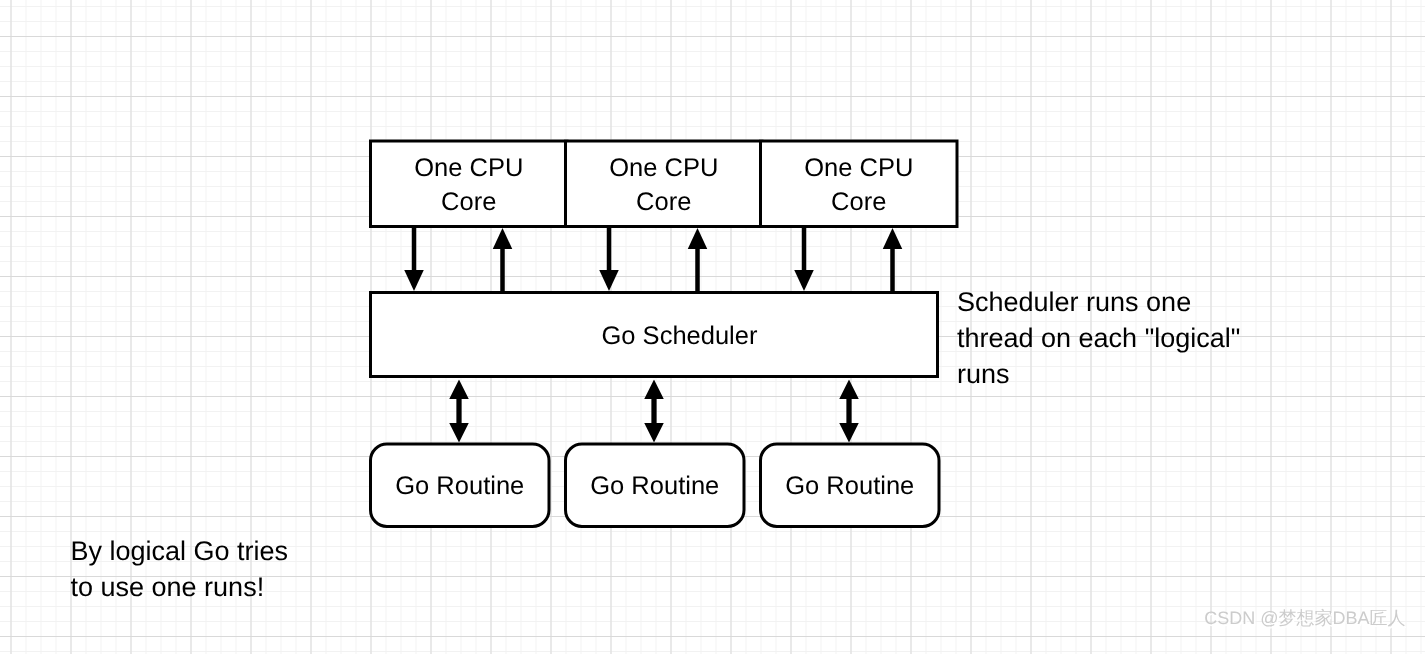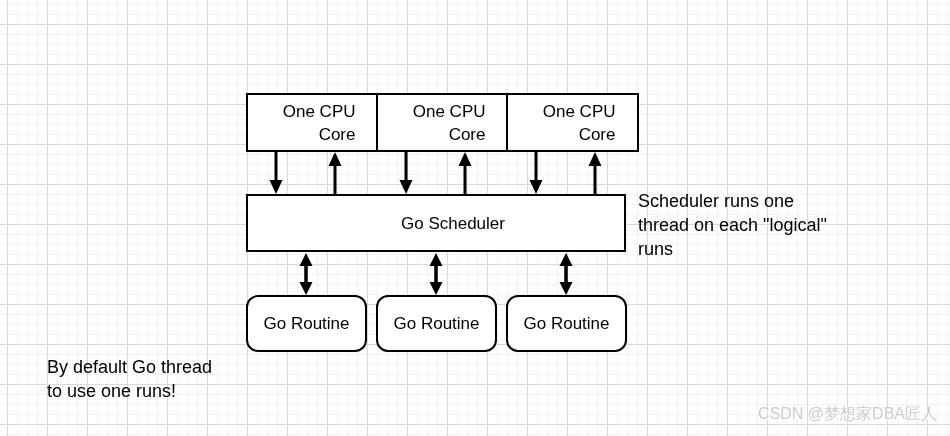--- a/index.html
+++ b/index.html
@@ -38,21 +38,20 @@
     color: #000000;
     line-height: 23px;
   }
   .box .label-inner {
     display: inline-block;
   }
   .cpu-box {
     top: 93px;
     width: 133px;
     height: 59px;
-    text-align: right;
   }
   .cpu-box .label-inner {
     max-width: 86px; 
   }
   .scheduler-box {
     left: 246px;
     top: 194px;
     width: 380px;
     height: 58px;
     padding-left: 34px;
@@ -71,21 +70,21 @@
     position: absolute;
     font-size: 18px;
     line-height: 24px;
     color: #000000;
     white-space: nowrap;
   }
   .watermark {
     position: absolute;
     top: 404px;
     right: 13px;
-    font-size: 16px;
+    font-size: 12px;
     color: #cccccc;
     text-shadow: 1px 1px 0 #ffffff;
     white-space: nowrap;
   }
 </style>
 </head>
 <body>
 
 <div class="canvas">
 
@@ -155,19 +154,19 @@
     <span class="label-inner">Go Routine</span>
   </div>
 
   <div class="annotation" style="left:638px; top:189px">
     <div>Scheduler runs one</div>
     <div>thread on each "logical"</div>
     <div>runs</div>
   </div>
 
   <div class="annotation" style="left:47px; top:355px">
-    <div>By default Go thread</div>
+    <div>By logical Go tries</div>
     <div>to use one runs!</div>
   </div>
 
   <div class="watermark">CSDN @梦想家DBA匠人</div>
 
 </div>
 
 </body></html>

